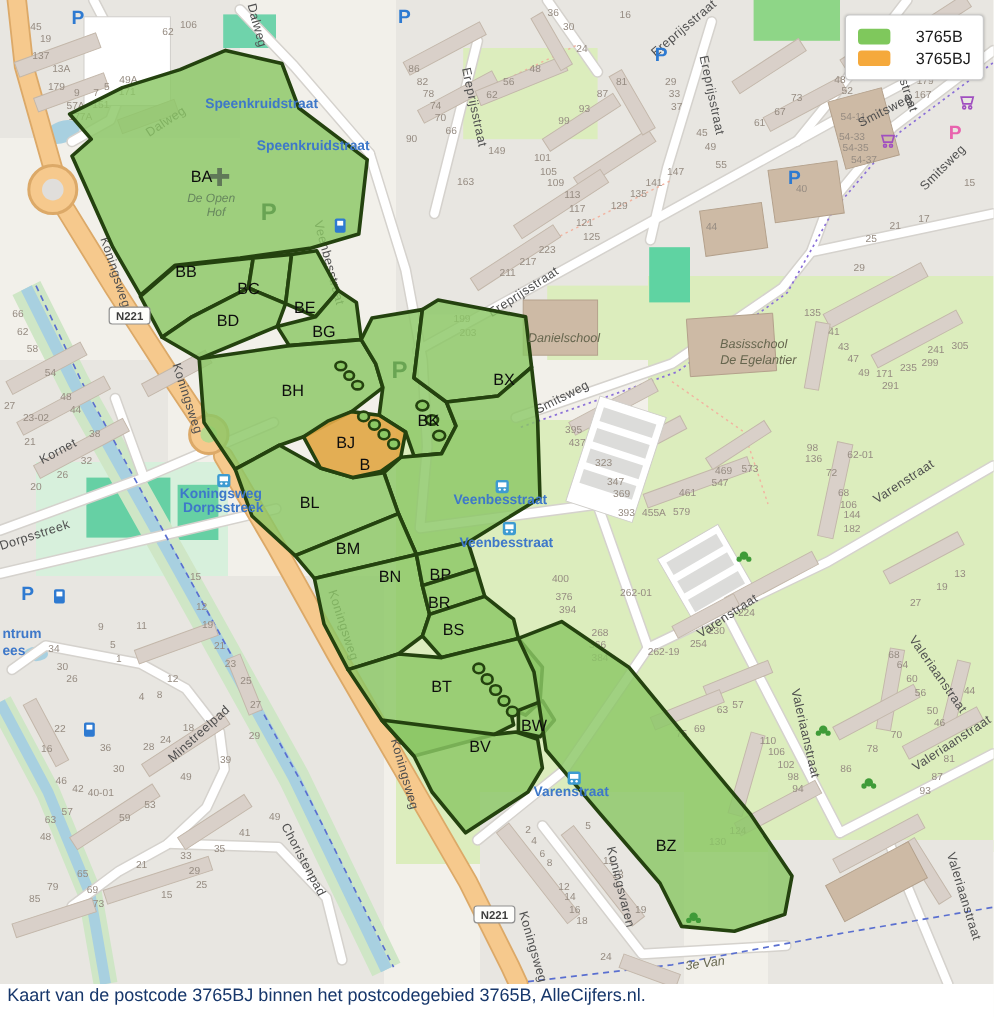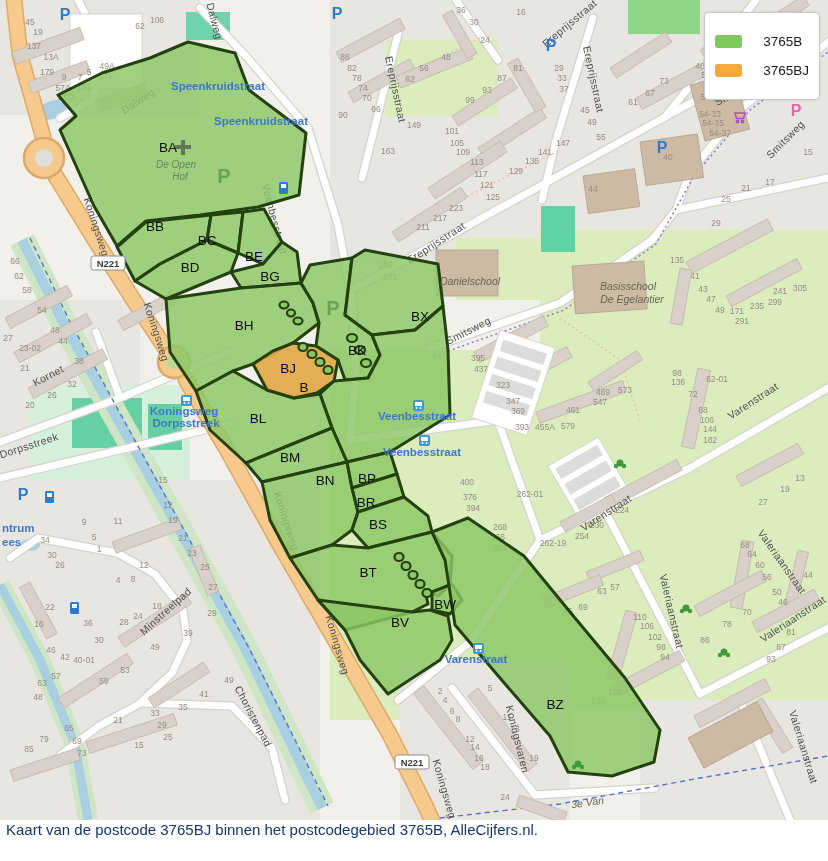--- a/index.html
+++ b/index.html
@@ -22,21 +22,21 @@
   .kcase{fill:none;stroke:#dca968;stroke-width:17;stroke-linecap:round;}
   .kfill{fill:none;stroke:#f6c98d;stroke-width:14;stroke-linecap:round;}
   .region{fill:#8bc765;fill-opacity:.82;stroke:#24420f;stroke-width:3;stroke-linejoin:round;}
   .region-orange{fill:#e2a846;fill-opacity:.92;stroke:#24420f;stroke-width:3;stroke-linejoin:round;}
   .blob{fill:#8bc765;stroke:#24420f;stroke-width:2.2;}
   .bld{fill:#d9d0c9;stroke:#c3b7aa;stroke-width:.8;}
   .bldb{fill:#cdbaa5;stroke:#b3a08b;stroke-width:.8;}
   .garage{fill:#ffffff;stroke:#cfcdc9;stroke-width:.8;}
   .stall{fill:#dcdcda;}
   #legend{position:absolute;right:8px;top:12px;background:#fff;border:1px solid #c9c9c9;border-radius:4px;padding:7px 10px;box-shadow:0 0 2px rgba(0,0,0,.15);}
-  .leg-row{display:flex;align-items:center;gap:21px;margin:14px 0;}
+  .leg-row{display:flex;align-items:center;gap:21px;margin:3px 0;}
   .leg-swatch{width:27px;height:13px;border-radius:3px;display:inline-block;}
   .leg-label{font-size:13.5px;color:#1a1a1a;}
   #caption{position:absolute;left:0;bottom:0;width:828px;height:41px;background:#ffffff;}
   #caption p{margin:0;padding:0 0 0 6px;font-size:15px;line-height:19.5px;color:#17376b;}
 </style>
 </head>
 <body>
 
 <div id="stage">
 <svg id="map" width="828" height="820" viewBox="0 0 828 820">

